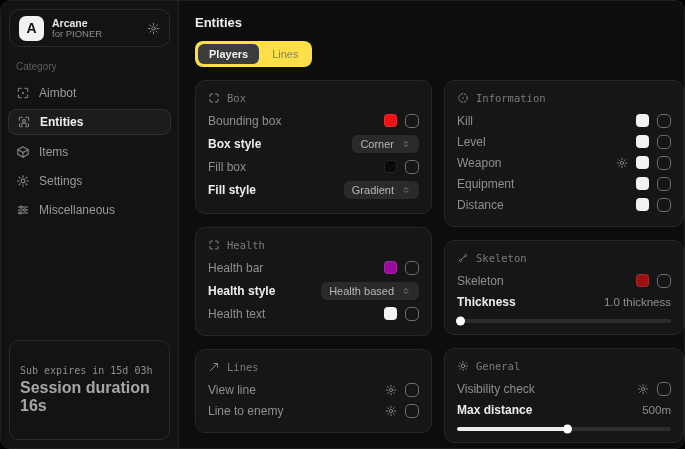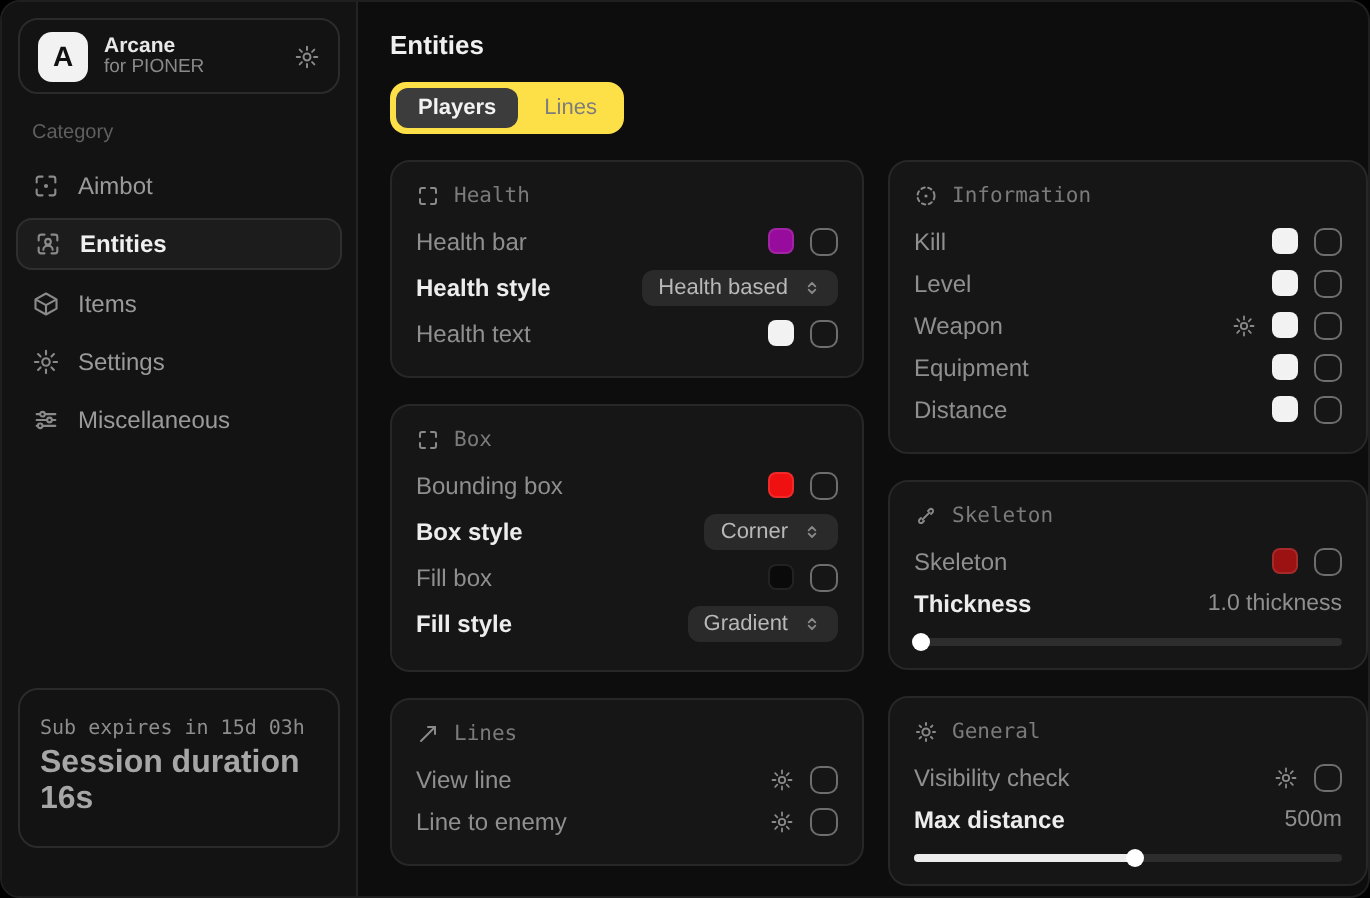--- a/index.html
+++ b/index.html
@@ -18,22 +18,22 @@
   .brand-name { font-size:10.5px; font-weight:700; color:#e8e8e8; }
   .brand-sub { font-size:9.5px; color:#8a8a8a; }
   .icon { display:inline-flex; color:#8a8a8a; flex:none; }
   .icon svg { display:block; }
   .category-label { margin:14px 0 6px 15px; font-size:10px; color:#5f5f5f; }
   .nav { display:flex; flex-direction:column; }
   .nav-item { display:flex; align-items:center; gap:9px; height:27px; padding:0 15px;
               color:#9a9a9a; font-size:12px; cursor:pointer; margin:1px 0; }
   .nav-item.active { margin:2px 7px; padding:0 8px; height:26px; background:#1c1c1c;
                      border:1px solid #2f2f2f; border-radius:8px; color:#f0f0f0; font-weight:600; }
-  .footer-card { position:absolute; left:8px; right:8px; bottom:24px; border:1px solid #2b2b2b;
-                 border-radius:10px; padding:14px 10px; }
+  .footer-card { position:absolute; left:8px; right:8px; bottom:8px; border:1px solid #2b2b2b;
+                 border-radius:10px; padding:24px 10px; }
   .footer-line1 { font-size:10px; color:#8d8d8d; }
   .footer-line2 { font-size:16px; color:#a6a6a6; font-weight:600; margin-top:3px; }
 
   
   .main { flex:1; padding:14px 12px 0 16px; }
   .page-title { font-size:13px; font-weight:700; color:#f0f0f0; }
   .tabs { display:inline-flex; margin-top:11px; background:#fde047; border-radius:8px; padding:3px; gap:2px; }
   .tab { font-size:11px; color:#7d7d7d; padding:4px 11px; border-radius:6px; cursor:pointer; }
   .tab.active { background:#3c3c3c; color:#f2f2f2; font-weight:600; }
   .columns { display:flex; gap:12px; margin-top:13px; }
@@ -149,20 +149,67 @@
 
       <div class="col col-left">
 
         <div class="panel">
           <div class="panel-title mono">
             <span class="icon">
               <svg width="12" height="12" viewBox="0 0 24 24" fill="none" stroke="currentColor" stroke-width="2" stroke-linecap="round">
                   <path d="M4 9V6a2 2 0 0 1 2-2h3M15 4h3a2 2 0 0 1 2 2v3M20 15v3a2 2 0 0 1-2 2h-3M9 20H6a2 2 0 0 1-2-2v-3"></path>
                 </svg>
             </span>
+            <span>Box</span>
+          </div>
+          <div class="row">
+            <span class="row-label">Bounding box</span>
+            <span class="controls">
+              <span class="swatch" style="background: rgb(239, 17, 17);"></span>
+              <span class="checkbox"></span>
+            </span>
+          </div>
+          <div class="row tall">
+            <span class="row-label strong">Box style</span>
+            <span class="dropdown">
+              <span>Corner</span>
+              <span class="icon">
+                <svg width="10" height="10" viewBox="0 0 24 24" fill="none" stroke="currentColor" stroke-width="2.2" stroke-linecap="round" stroke-linejoin="round">
+                    <path d="M8 10l4-4 4 4M8 14l4 4 4-4"></path>
+                  </svg>
+              </span>
+            </span>
+          </div>
+          <div class="row">
+            <span class="row-label">Fill box</span>
+            <span class="controls">
+              <span class="swatch" style="background: rgb(10, 10, 10);"></span>
+              <span class="checkbox"></span>
+            </span>
+          </div>
+          <div class="row tall">
+            <span class="row-label strong">Fill style</span>
+            <span class="dropdown">
+              <span>Gradient</span>
+              <span class="icon">
+                <svg width="10" height="10" viewBox="0 0 24 24" fill="none" stroke="currentColor" stroke-width="2.2" stroke-linecap="round" stroke-linejoin="round">
+                    <path d="M8 10l4-4 4 4M8 14l4 4 4-4"></path>
+                  </svg>
+              </span>
+            </span>
+          </div>
+        </div>
+
+        <div class="panel">
+          <div class="panel-title mono">
+            <span class="icon">
+              <svg width="12" height="12" viewBox="0 0 24 24" fill="none" stroke="currentColor" stroke-width="2" stroke-linecap="round">
+                  <path d="M4 9V6a2 2 0 0 1 2-2h3M15 4h3a2 2 0 0 1 2 2v3M20 15v3a2 2 0 0 1-2 2h-3M9 20H6a2 2 0 0 1-2-2v-3"></path>
+                </svg>
+            </span>
             <span>Health</span>
           </div>
           <div class="row">
             <span class="row-label">Health bar</span>
             <span class="controls">
               <span class="swatch" style="background: rgb(151, 12, 156);"></span>
               <span class="checkbox"></span>
             </span>
           </div>
           <div class="row tall">
@@ -182,67 +229,20 @@
               <span class="swatch" style="background: rgb(242, 242, 242);"></span>
               <span class="checkbox"></span>
             </span>
           </div>
         </div>
 
         <div class="panel">
           <div class="panel-title mono">
             <span class="icon">
               <svg width="12" height="12" viewBox="0 0 24 24" fill="none" stroke="currentColor" stroke-width="2" stroke-linecap="round">
-                  <path d="M4 9V6a2 2 0 0 1 2-2h3M15 4h3a2 2 0 0 1 2 2v3M20 15v3a2 2 0 0 1-2 2h-3M9 20H6a2 2 0 0 1-2-2v-3"></path>
-                </svg>
-            </span>
-            <span>Box</span>
-          </div>
-          <div class="row">
-            <span class="row-label">Bounding box</span>
-            <span class="controls">
-              <span class="swatch" style="background: rgb(239, 17, 17);"></span>
-              <span class="checkbox"></span>
-            </span>
-          </div>
-          <div class="row tall">
-            <span class="row-label strong">Box style</span>
-            <span class="dropdown">
-              <span>Corner</span>
-              <span class="icon">
-                <svg width="10" height="10" viewBox="0 0 24 24" fill="none" stroke="currentColor" stroke-width="2.2" stroke-linecap="round" stroke-linejoin="round">
-                    <path d="M8 10l4-4 4 4M8 14l4 4 4-4"></path>
-                  </svg>
-              </span>
-            </span>
-          </div>
-          <div class="row">
-            <span class="row-label">Fill box</span>
-            <span class="controls">
-              <span class="swatch" style="background: rgb(10, 10, 10);"></span>
-              <span class="checkbox"></span>
-            </span>
-          </div>
-          <div class="row tall">
-            <span class="row-label strong">Fill style</span>
-            <span class="dropdown">
-              <span>Gradient</span>
-              <span class="icon">
-                <svg width="10" height="10" viewBox="0 0 24 24" fill="none" stroke="currentColor" stroke-width="2.2" stroke-linecap="round" stroke-linejoin="round">
-                    <path d="M8 10l4-4 4 4M8 14l4 4 4-4"></path>
-                  </svg>
-              </span>
-            </span>
-          </div>
-        </div>
-
-        <div class="panel">
-          <div class="panel-title mono">
-            <span class="icon">
-              <svg width="12" height="12" viewBox="0 0 24 24" fill="none" stroke="currentColor" stroke-width="2" stroke-linecap="round">
                   <path d="M5 19L19 5M12 5h7v7"></path>
                 </svg>
             </span>
             <span>Lines</span>
           </div>
           <div class="row">
             <span class="row-label">View line</span>
             <span class="controls">
               <span class="mini-gear">
                 <svg width="12" height="12" viewBox="0 0 24 24" fill="none" stroke="currentColor" stroke-width="1.8" stroke-linecap="round">

